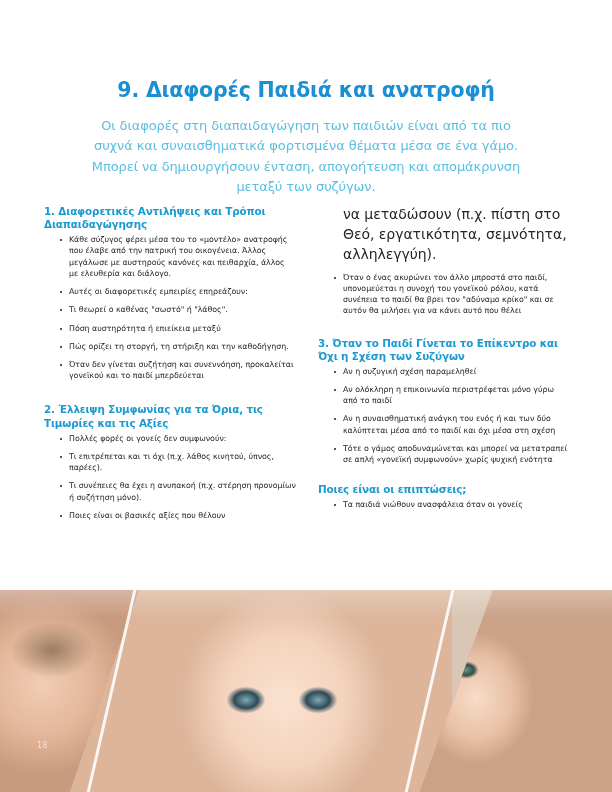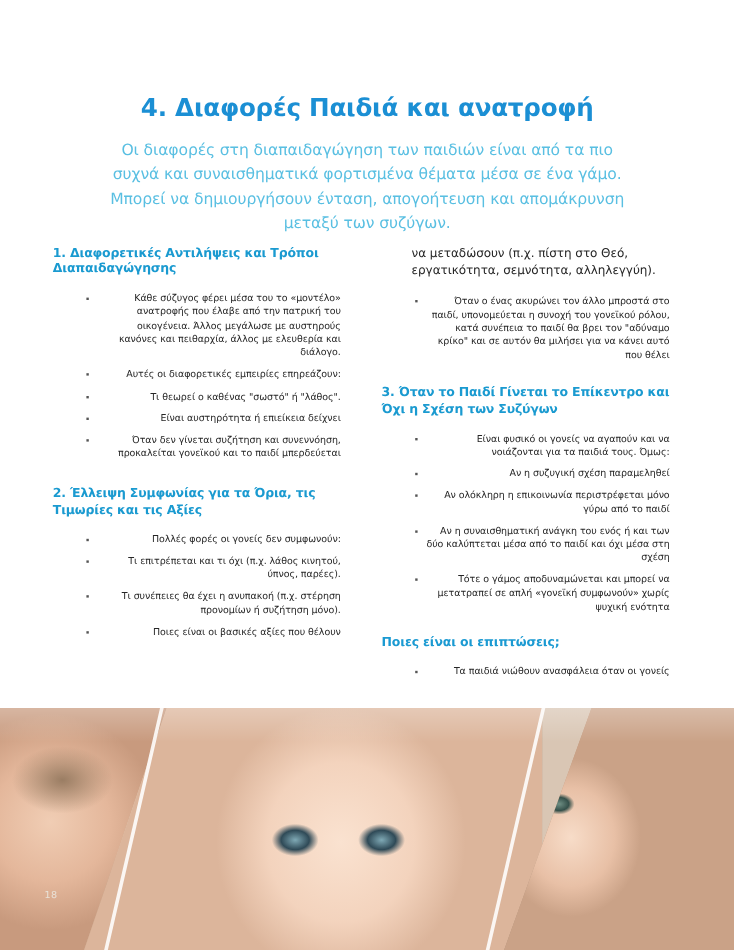--- a/index.html
+++ b/index.html
@@ -75,23 +75,22 @@
   }
   .sec-block {
     margin-bottom: 14px;
   }
   .sec-block.tight {
     margin-bottom: 10px;
   }
 
   ul.bullets {
     list-style: none;
-    margin: 12px;
+    margin: 0;
     padding: 0 0 0 16px;
-    text-align: right;
   }
   ul.bullets > li {
     position: relative;
     font-size: 7.9px;
     line-height: 1.42;
     color: #262626;
     margin-bottom: 7px;
     padding-left: 9px;
     letter-spacing: -0.05px;
   }
@@ -101,21 +100,21 @@
   ul.bullets > li::before {
     content: "";
     position: absolute;
     left: 0;
     top: 5px;
     width: 2px;
     height: 2px;
     background: #555555;
   }
   .cont-text {
-    font-size: 10px;
+    font-size: 14px;
     line-height: 1.42;
     color: #262626;
     padding-left: 25px;
     margin: 0 0 7px 0;
     letter-spacing: -0.05px;
   }
 
   
   .collage {
     position: absolute;
@@ -205,35 +204,36 @@
     z-index: 8;
     letter-spacing: 0.5px;
   }
 </style>
 </head>
 <body>
 
 <div class="page">
 
   <div class="title-block">
-    <h1 class="doc-title">4. Διαφορές Παιδιά και ανατροφή</h1>
+    <h1 class="doc-title">9. Διαφορές Παιδιά και ανατροφή</h1>
     <p class="doc-subtitle">Οι διαφορές στη διαπαιδαγώγηση των παιδιών είναι από τα πιο συχνά και συναισθηματικά φορτισμένα θέματα μέσα σε ένα γάμο. Μπορεί να δημιουργήσουν ένταση, απογοήτευση και απομάκρυνση μεταξύ των συζύγων.</p>
   </div>
 
   <div class="columns">
 
     <div class="col">
 
       <div class="sec-block">
         <div class="sec-heading">1. Διαφορετικές Αντιλήψεις και Τρόποι Διαπαιδαγώγησης</div>
         <ul class="bullets">
           <li>Κάθε σύζυγος φέρει μέσα του το «μοντέλο» ανατροφής που έλαβε από την πατρική του οικογένεια. Άλλος μεγάλωσε με αυστηρούς κανόνες και πειθαρχία, άλλος με ελευθερία και διάλογο.</li>
           <li>Αυτές οι διαφορετικές εμπειρίες επηρεάζουν:</li>
           <li>Τι θεωρεί ο καθένας "σωστό" ή "λάθος".</li>
-          <li>Είναι αυστηρότητα ή επιείκεια δείχνει</li>
+          <li>Πόση αυστηρότητα ή επιείκεια μεταξύ</li>
+          <li>Πώς ορίζει τη στοργή, τη στήριξη και την καθοδήγηση.</li>
           <li>Όταν δεν γίνεται συζήτηση και συνεννόηση, προκαλείται γονεϊκού και το παιδί μπερδεύεται</li>
         </ul>
       </div>
 
       <div class="sec-block" style="margin-top:22px;">
         <div class="sec-heading">2. Έλλειψη Συμφωνίας για τα Όρια, τις Τιμωρίες και τις Αξίες</div>
         <ul class="bullets">
           <li>Πολλές φορές οι γονείς δεν συμφωνούν:</li>
           <li>Τι επιτρέπεται και τι όχι (π.χ. λάθος κινητού, ύπνος, παρέες).</li>
           <li>Τι συνέπειες θα έχει η ανυπακοή (π.χ. στέρηση προνομίων ή συζήτηση μόνο).</li>
@@ -248,21 +248,20 @@
       <div class="sec-block tight">
         <p class="cont-text">να μεταδώσουν (π.χ. πίστη στο Θεό, εργατικότητα, σεμνότητα, αλληλεγγύη).</p>
         <ul class="bullets">
           <li>Όταν ο ένας ακυρώνει τον άλλο μπροστά στο παιδί, υπονομεύεται η συνοχή του γονεϊκού ρόλου, κατά συνέπεια το παιδί θα βρει τον "αδύναμο κρίκο" και σε αυτόν θα μιλήσει για να κάνει αυτό που θέλει</li>
         </ul>
       </div>
 
       <div class="sec-block" style="margin-top:20px;">
         <div class="sec-heading">3. Όταν το Παιδί Γίνεται το Επίκεντρο και Όχι η Σχέση των Συζύγων</div>
         <ul class="bullets">
-          <li>Είναι φυσικό οι γονείς να αγαπούν και να νοιάζονται για τα παιδιά τους. Όμως:</li>
           <li>Αν η συζυγική σχέση παραμεληθεί</li>
           <li>Αν ολόκληρη η επικοινωνία περιστρέφεται μόνο γύρω από το παιδί</li>
           <li>Αν η συναισθηματική ανάγκη του ενός ή και των δύο καλύπτεται μέσα από το παιδί και όχι μέσα στη σχέση</li>
           <li>Τότε ο γάμος αποδυναμώνεται και μπορεί να μετατραπεί σε απλή «γονεϊκή συμφωνούν» χωρίς ψυχική ενότητα</li>
         </ul>
       </div>
 
       <div class="sec-block" style="margin-top:18px;">
         <div class="sec-heading q">Ποιες είναι οι επιπτώσεις;</div>
         <ul class="bullets">

